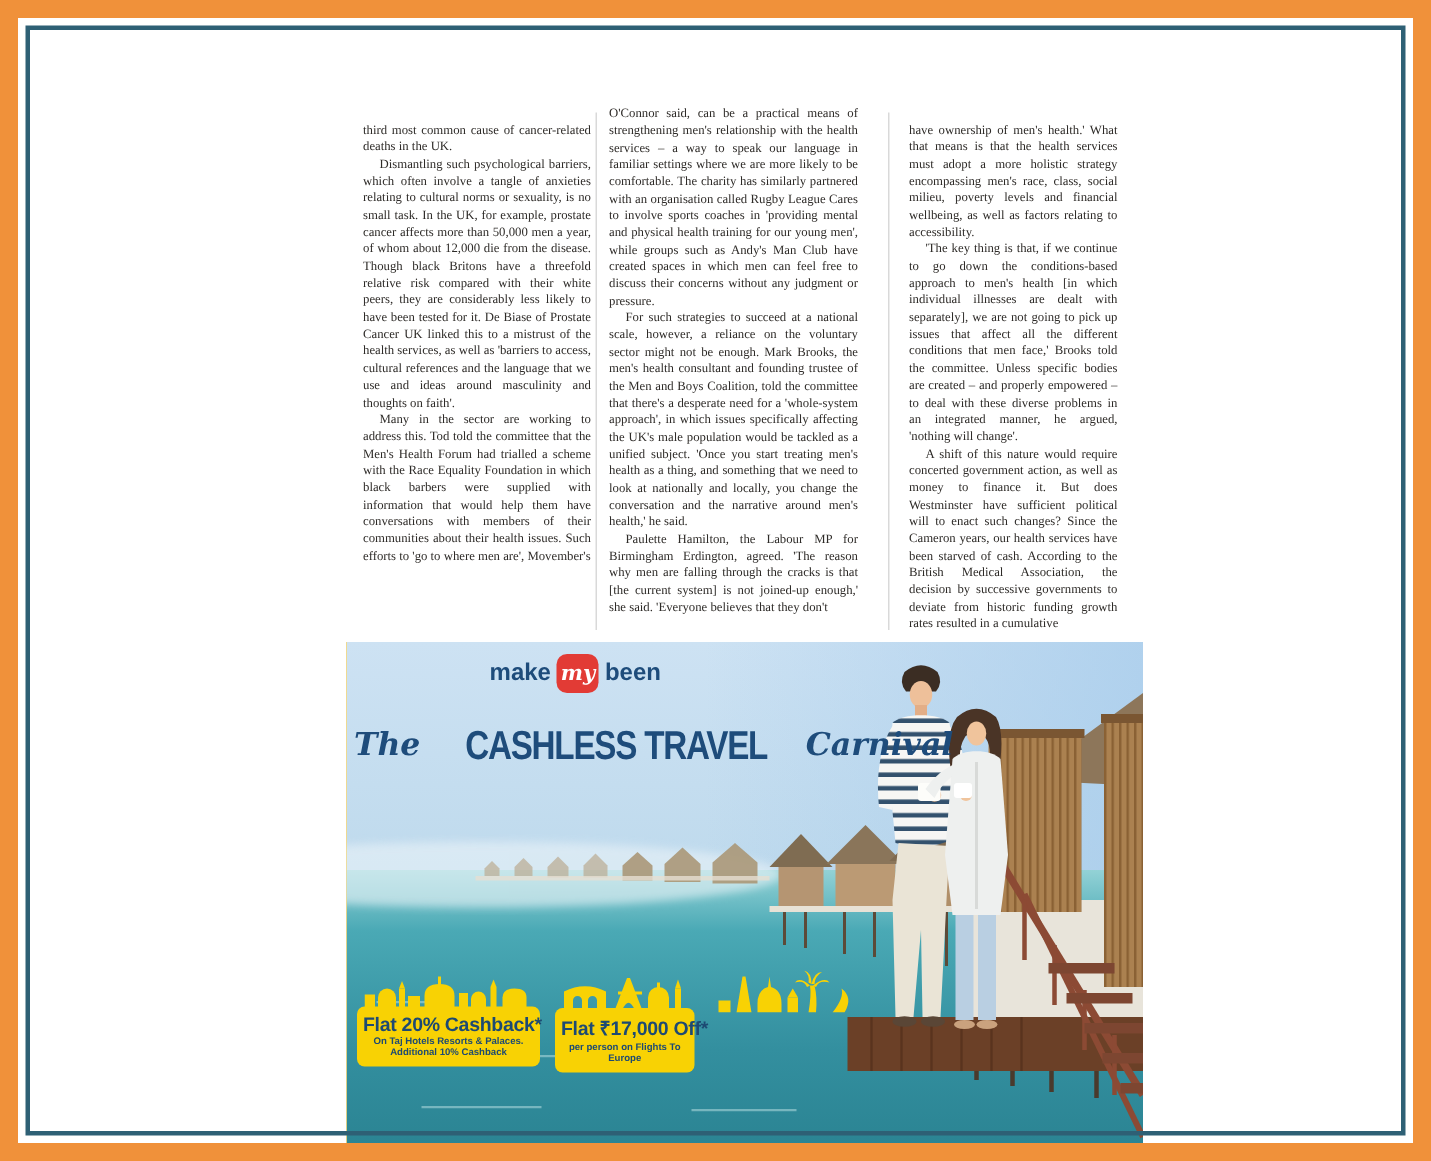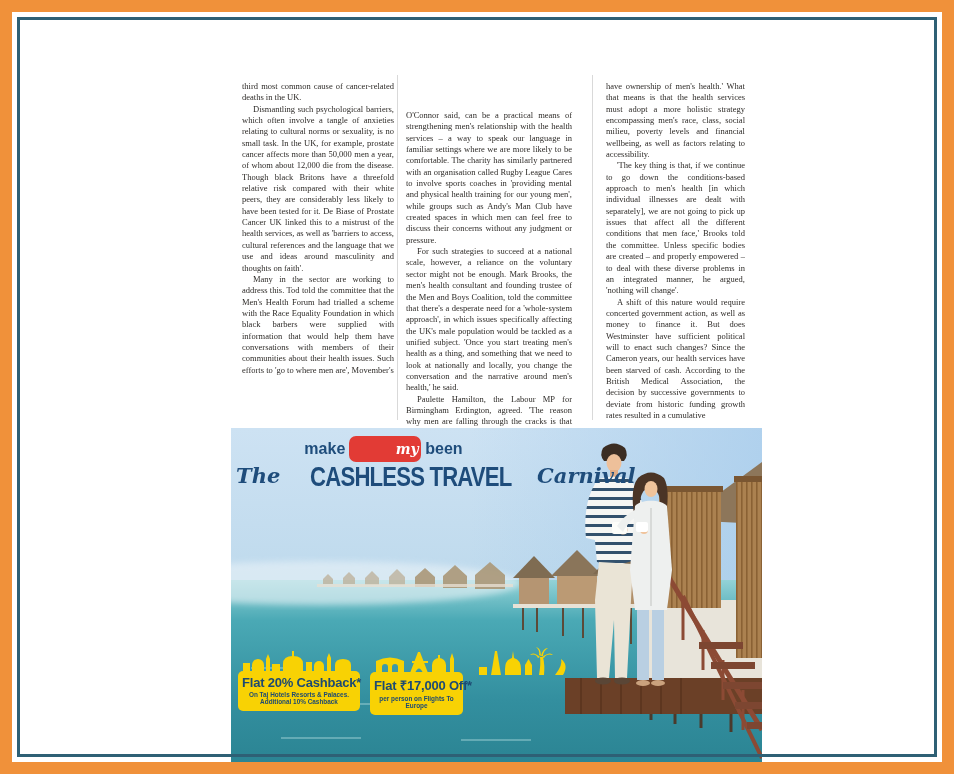--- a/index.html
+++ b/index.html
@@ -8,37 +8,37 @@
        font-family:"Liberation Serif", serif;}
   .orange-frame{position:absolute;inset:0;border:12px solid #F0913A;pointer-events:none;z-index:50;}
   .teal-border{position:absolute;left:17px;top:17px;right:17px;bottom:17px;border:3px solid #2E6075;z-index:40;pointer-events:none;}
   .page{position:absolute;inset:20px;background:#ffffff;}
 
   
   .col{position:absolute;font-size:8.5px;line-height:11.35px;color:#2e2b28;text-align:justify;letter-spacing:0px;}
   .col p{margin:0;}
   .col p.indent{text-indent:11px;}
   .col1{left:222px;top:61px;width:152px;}
-  .col2{left:386px;top:50px;width:166px;margin-top:40px;}
+  .col2{left:386px;top:50px;width:166px;}
   .col3{left:586px;top:61px;width:139px;}
   .rule{position:absolute;width:1px;background:#d9d9d9;top:55px;height:345px;}
   .rule1{left:377px;}
   .rule2{left:572px;}
 
   
   .ad{position:absolute;left:211px;top:408px;width:531px;height:336px;overflow:hidden;background:#eab308;}
   .scene{position:absolute;left:0;top:0;width:531px;height:336px;}
 
   .ad-top{position:absolute;left:5px;top:8px;width:295px;text-align:center;z-index:5;color:#1E4C7B;}
   .mmt-logo{display:flex;align-items:center;justify-content:center;gap:4px;
             font-family:"Liberation Sans", sans-serif;font-weight:bold;font-size:16px;color:#1E4C7B;}
   .my-badge{display:inline-flex;align-items:center;justify-content:center;width:28px;height:26px;
             background:#E23B35;border-radius:7px;color:#ffffff;
-            font-family:"DejaVu Serif", serif;font-style:italic;font-size:14px;font-weight:bold;padding-left:44px;}
-  .headline{margin-top:0;white-space:nowrap;}
+            font-family:"DejaVu Serif", serif;font-style:italic;font-size:14px;font-weight:bold;}
+  .headline{margin-top:20px;white-space:nowrap;}
   .headline .script{font-family:"DejaVu Serif", serif;font-style:italic;font-size:21px;font-weight:bold;vertical-align:2px;}
   .headline .main{display:inline-block;font-family:"Liberation Sans", sans-serif;font-weight:bold;
                   font-size:27px;letter-spacing:-1px;transform:scaleX(0.82);transform-origin:center;
                   vertical-align:-1px;}
   .dates{margin-top:2px;font-family:"Liberation Sans", sans-serif;font-weight:bold;font-size:13px;}
 
   .offer{position:absolute;top:219px;z-index:6;}
   .skyline{display:block;margin:0 auto -1px auto;}
   .offer-box{background:#F8D204;border-radius:5px;padding:4px 4px 5px 4px;text-align:center;
              color:#1d4a73;font-family:"Liberation Sans", sans-serif;}

